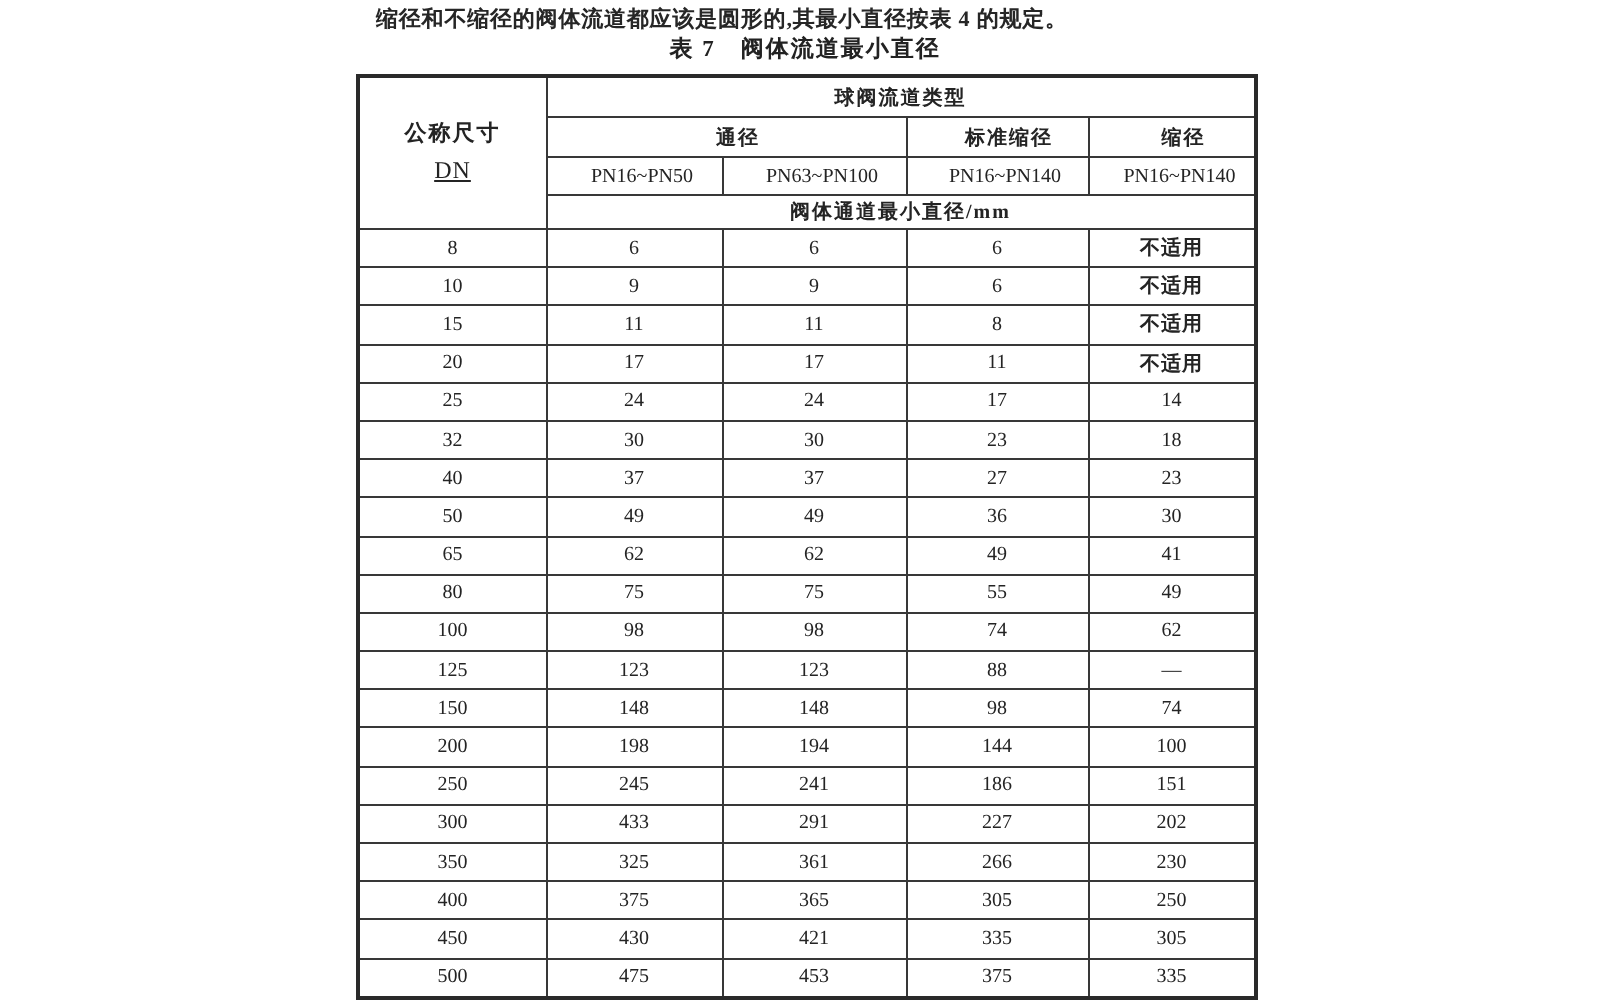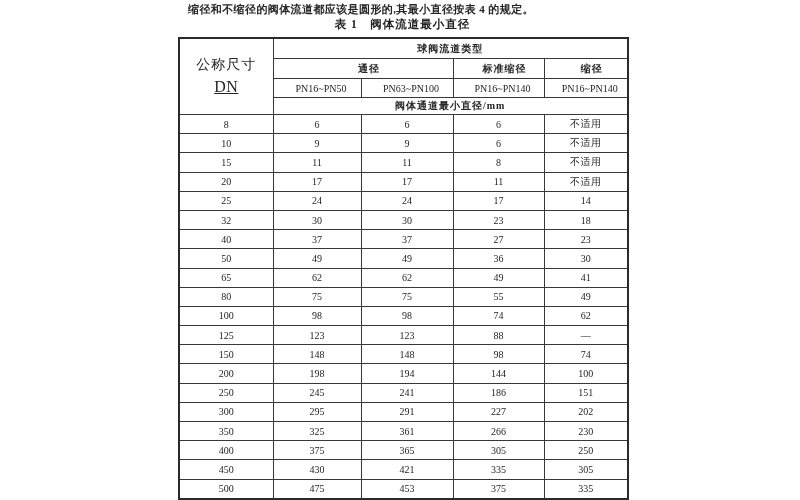--- a/index.html
+++ b/index.html
@@ -64,39 +64,39 @@
   thead tr.r4 td { height: 16px; text-align: center; }
   tbody td { height: 18.2px; }
   .cn-bold {
     font-weight: bold;
     font-size: 10.5px;
     letter-spacing: 1px;
     margin-top: 39px;
   }
   td.corner { line-height: 1.5; }
   td.corner .l1 {
-    font-weight: normal;
-    font-size: 14px;
+    font-weight: bold;
+    font-size: 11px;
     letter-spacing: 1px;
   }
   td.corner .l2 {
-    font-size: 16px;
+    font-size: 12px;
     letter-spacing: 0.5px;
     text-decoration: underline;
   }
-  tbody td.na { letter-spacing: 0.5px; }
+  tbody td.na { letter-spacing: 0.5px; font-weight: bold; }
 </style>
 </head>
 <body>
 
 <div class="page">
 
   <p class="intro">缩径和不缩径的阀体流道都应该是圆形的,其最小直径按表 4 的规定。</p>
 
-  <p class="tbl-title">表 1　阀体流道最小直径</p>
+  <p class="tbl-title">表 7　阀体流道最小直径</p>
 
   <table class="min-dia">
     <colgroup>
       <col style="width:94px">
       <col style="width:88px">
       <col style="width:92px">
       <col style="width:91px">
       <col style="width:84px">
     </colgroup>
     <thead>
@@ -223,21 +223,21 @@
         </tr>
         <tr>
           <td>250</td>
           <td>245</td>
           <td>241</td>
           <td>186</td>
           <td>151</td>
         </tr>
         <tr>
           <td>300</td>
-          <td>295</td>
+          <td>433</td>
           <td>291</td>
           <td>227</td>
           <td>202</td>
         </tr>
         <tr>
           <td>350</td>
           <td>325</td>
           <td>361</td>
           <td>266</td>
           <td>230</td>

